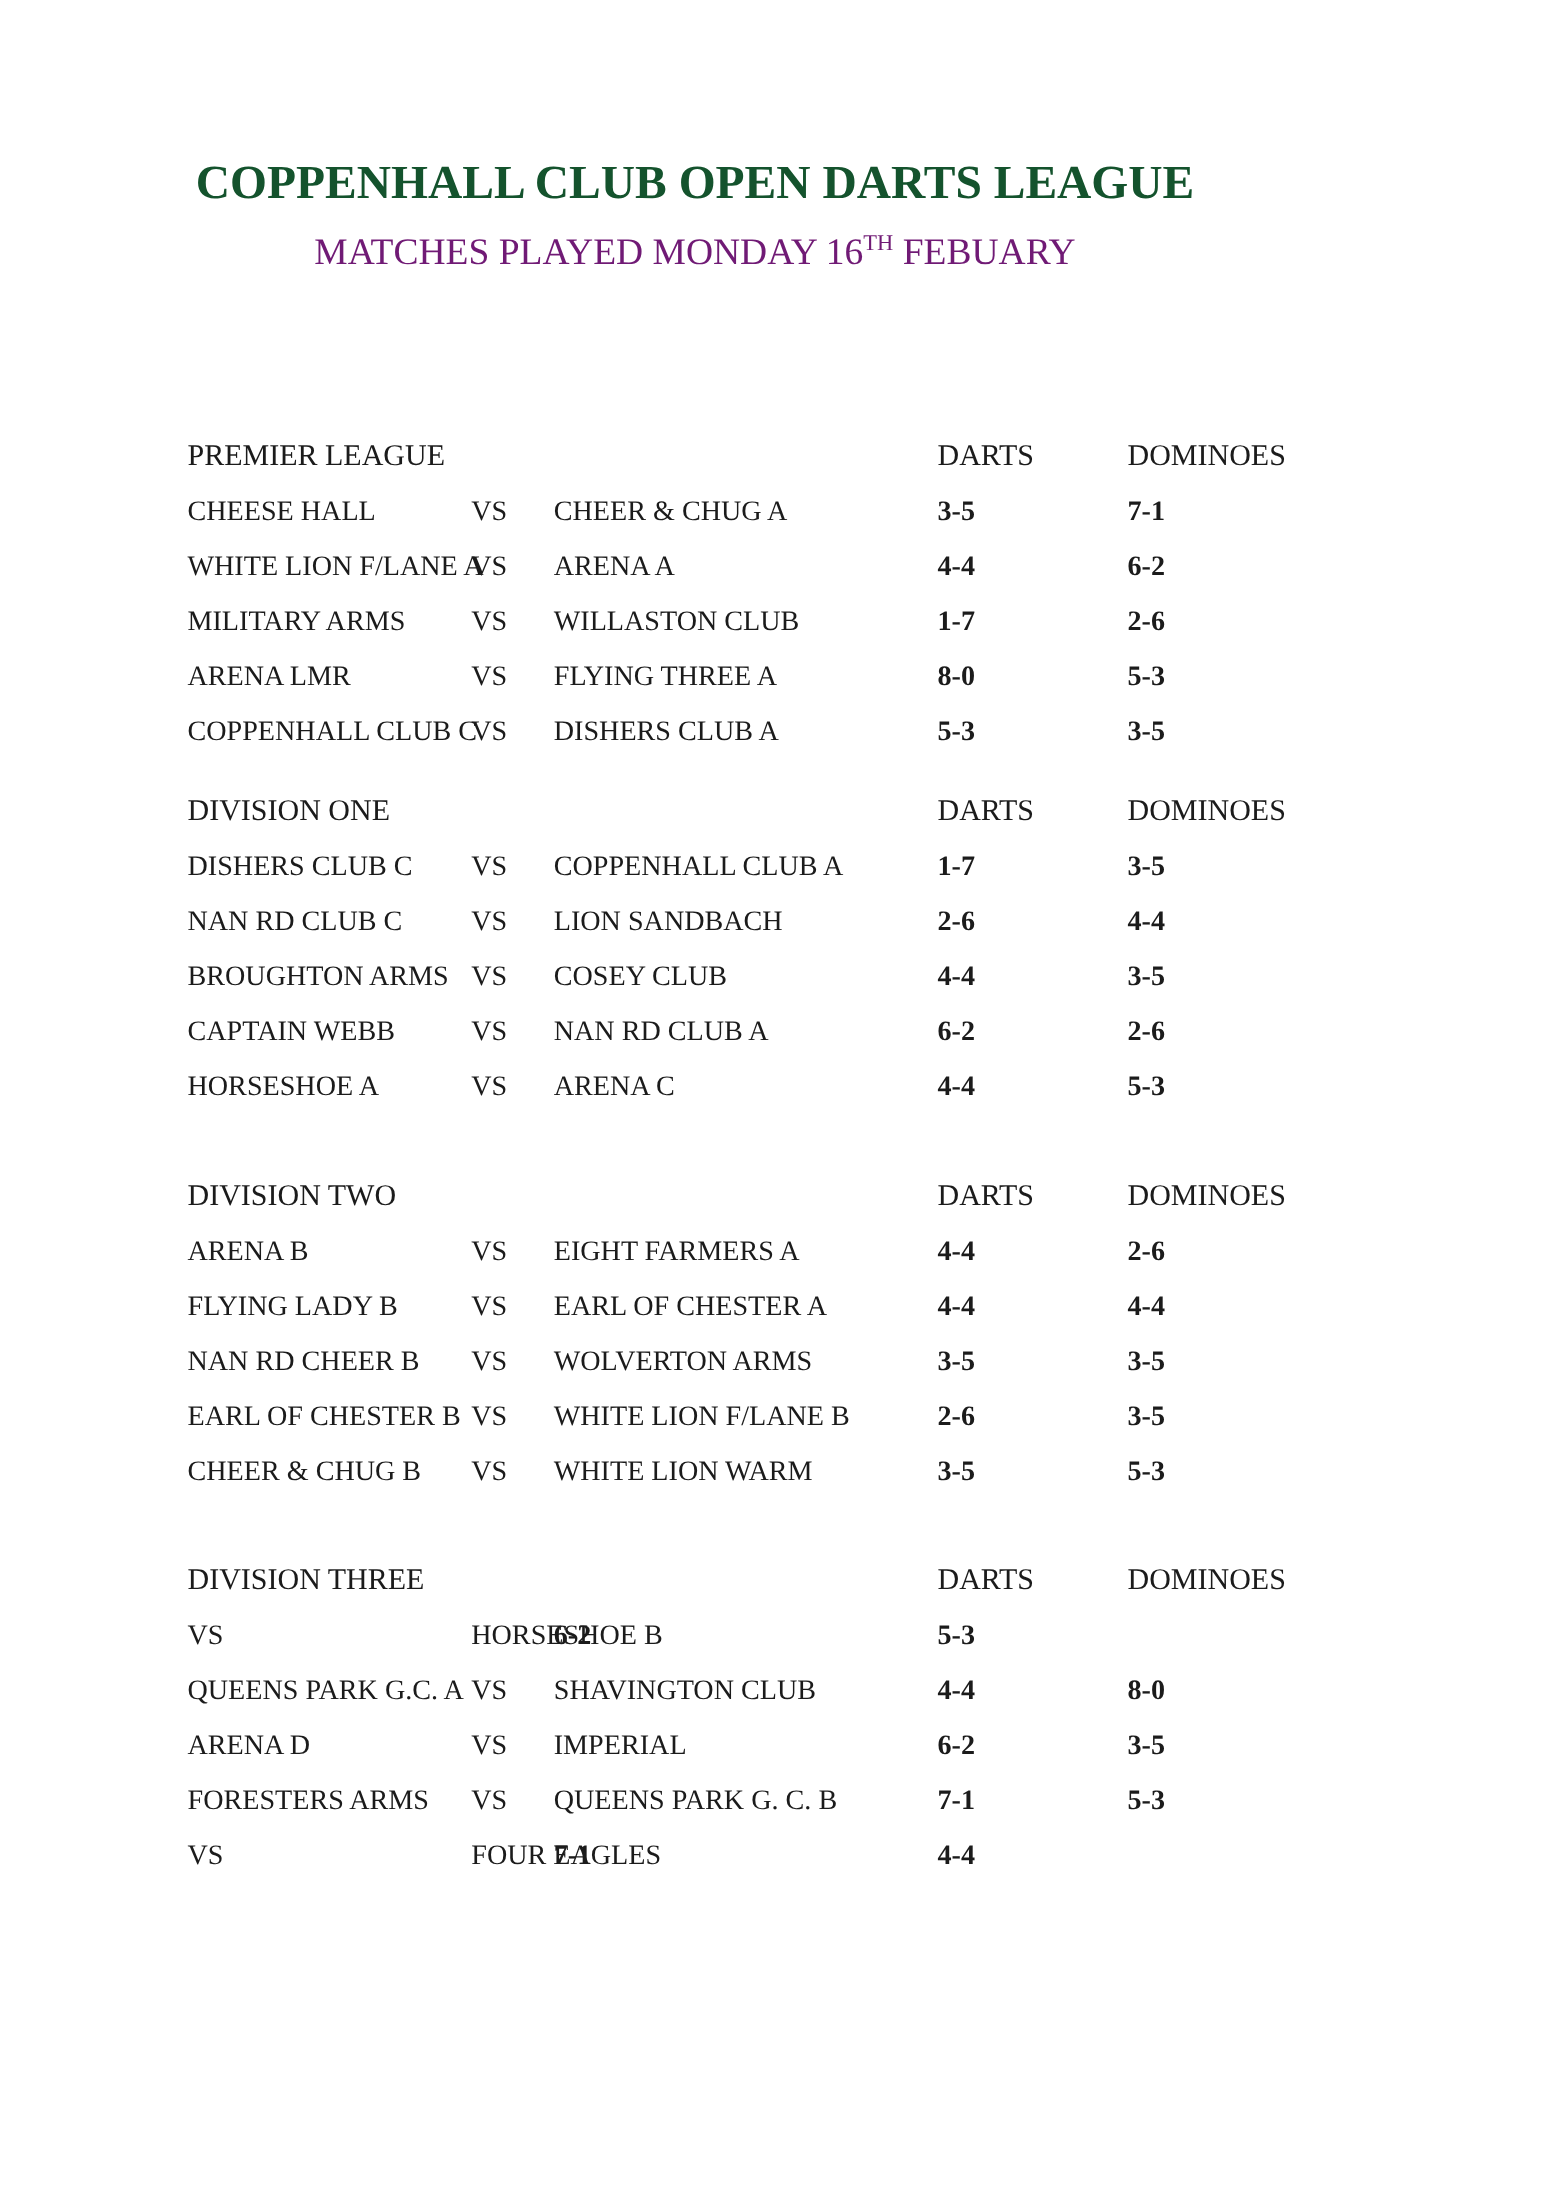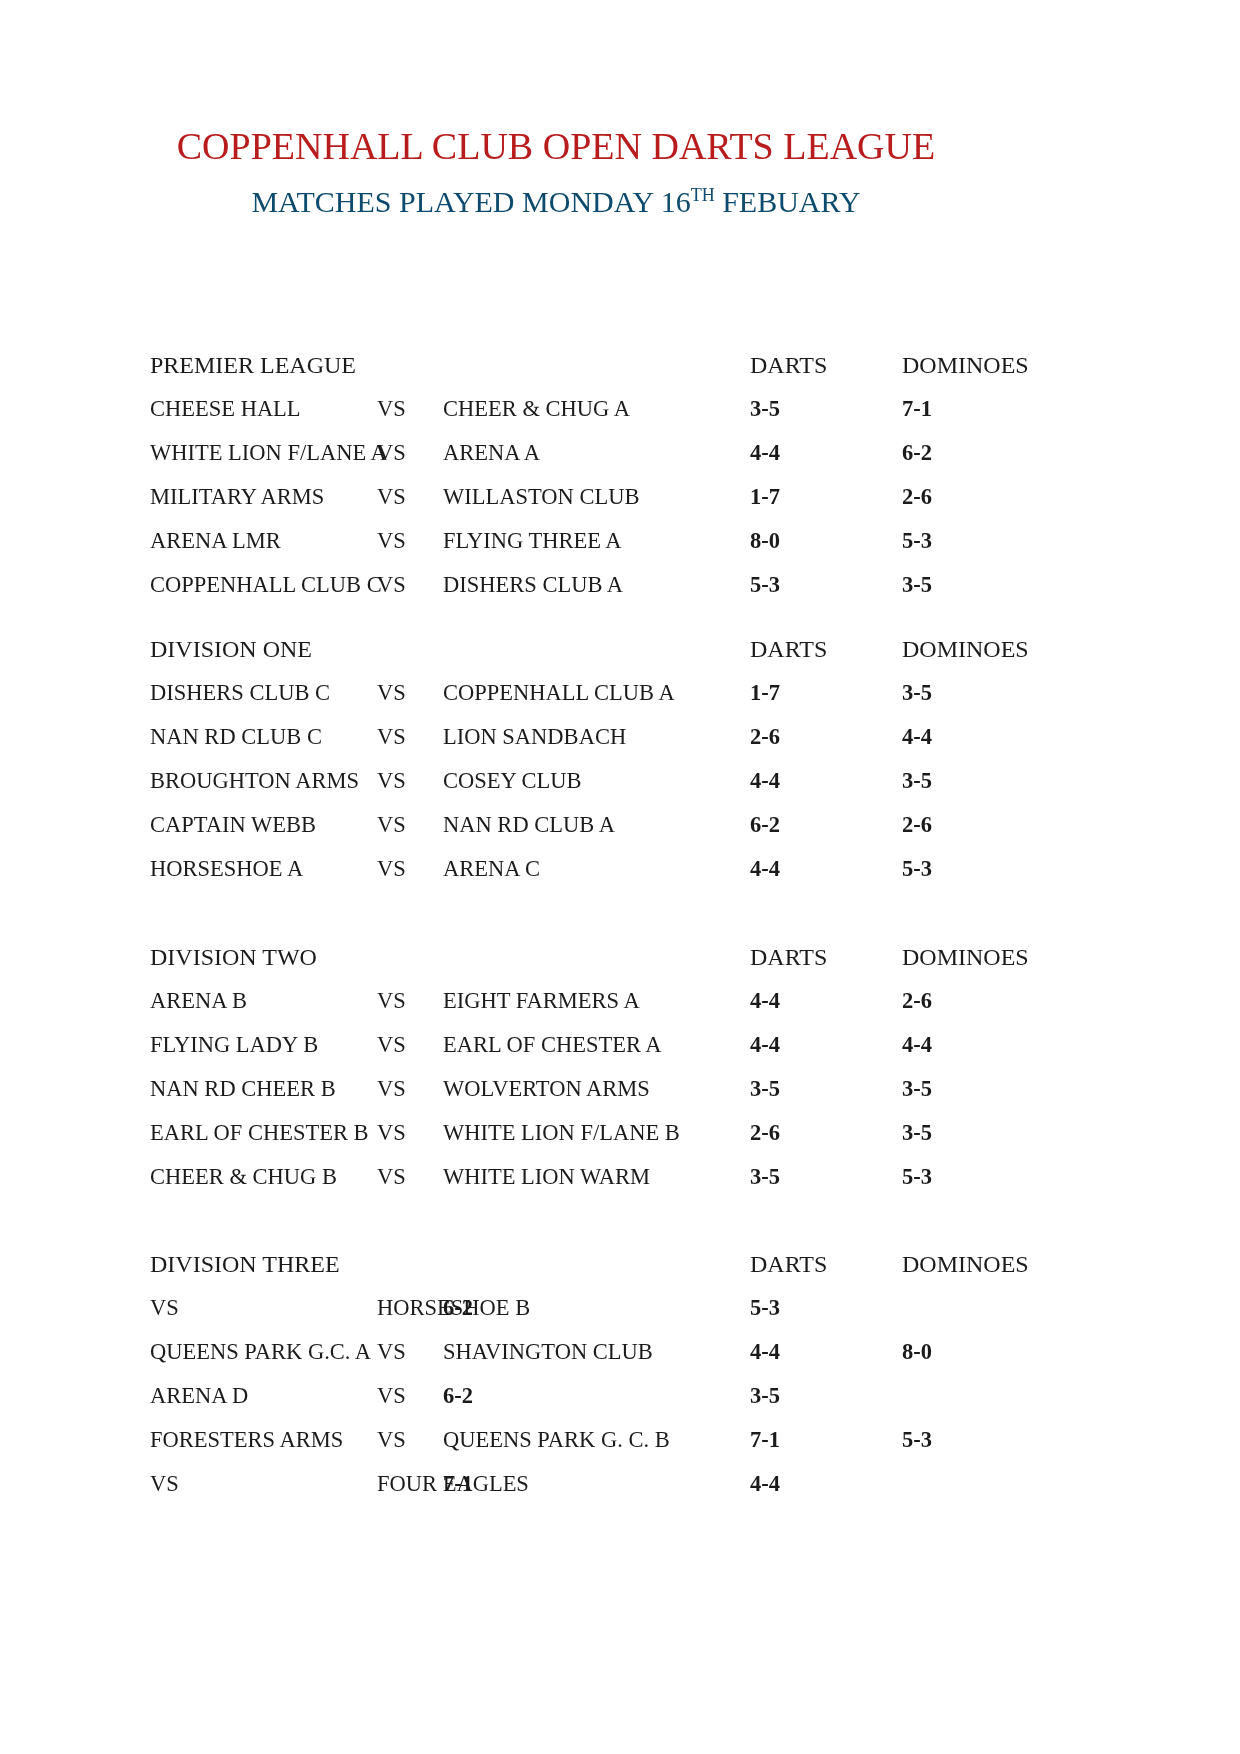--- a/index.html
+++ b/index.html
@@ -69,22 +69,22 @@
   .sec-top-1 { top: 634px; }
   .sec-top-2 { top: 942px; }
   .sec-top-3 { top: 1249px; }
 </style>
 </head>
 <body>
 
 <div class="page">
 
   <div class="heading-block">
-    <div class="doc-title" style="color: #b91c1c;">COPPENHALL CLUB OPEN DARTS LEAGUE</div>
-    <div class="doc-subtitle" style="color: #0c4a6e; font-family: Liberation Serif, serif;">
+    <div class="doc-title" style="color: #14532d; font-weight: bold;">COPPENHALL CLUB OPEN DARTS LEAGUE</div>
+    <div class="doc-subtitle" style="color: #701a75; font-family: Liberation Serif, serif;">
       <span>MATCHES PLAYED MONDAY 16</span><sup>TH</sup><span> FEBUARY</span>
     </div>
   </div>
 
   <div class="section sec-top-0">
     <div class="srow header-row">
       <span class="sec-name">PREMIER LEAGUE</span>
       <span>DARTS</span>
       <span>DOMINOES</span>
     </div>
@@ -226,20 +226,21 @@
     <div class="srow">
       <span>QUEENS PARK G.C. A</span>
       <span>VS</span>
       <span>SHAVINGTON CLUB</span>
       <span class="score">4-4</span>
       <span class="score">8-0</span>
     </div>
     <div class="srow">
       <span>ARENA D</span>
       <span>VS</span>
+      <span>IMPERIAL</span>
       <span class="score">6-2</span>
       <span class="score">3-5</span>
     </div>
     <div class="srow">
       <span>FORESTERS ARMS</span>
       <span>VS</span>
       <span>QUEENS PARK G. C. B</span>
       <span class="score">7-1</span>
       <span class="score">5-3</span>
     </div>

